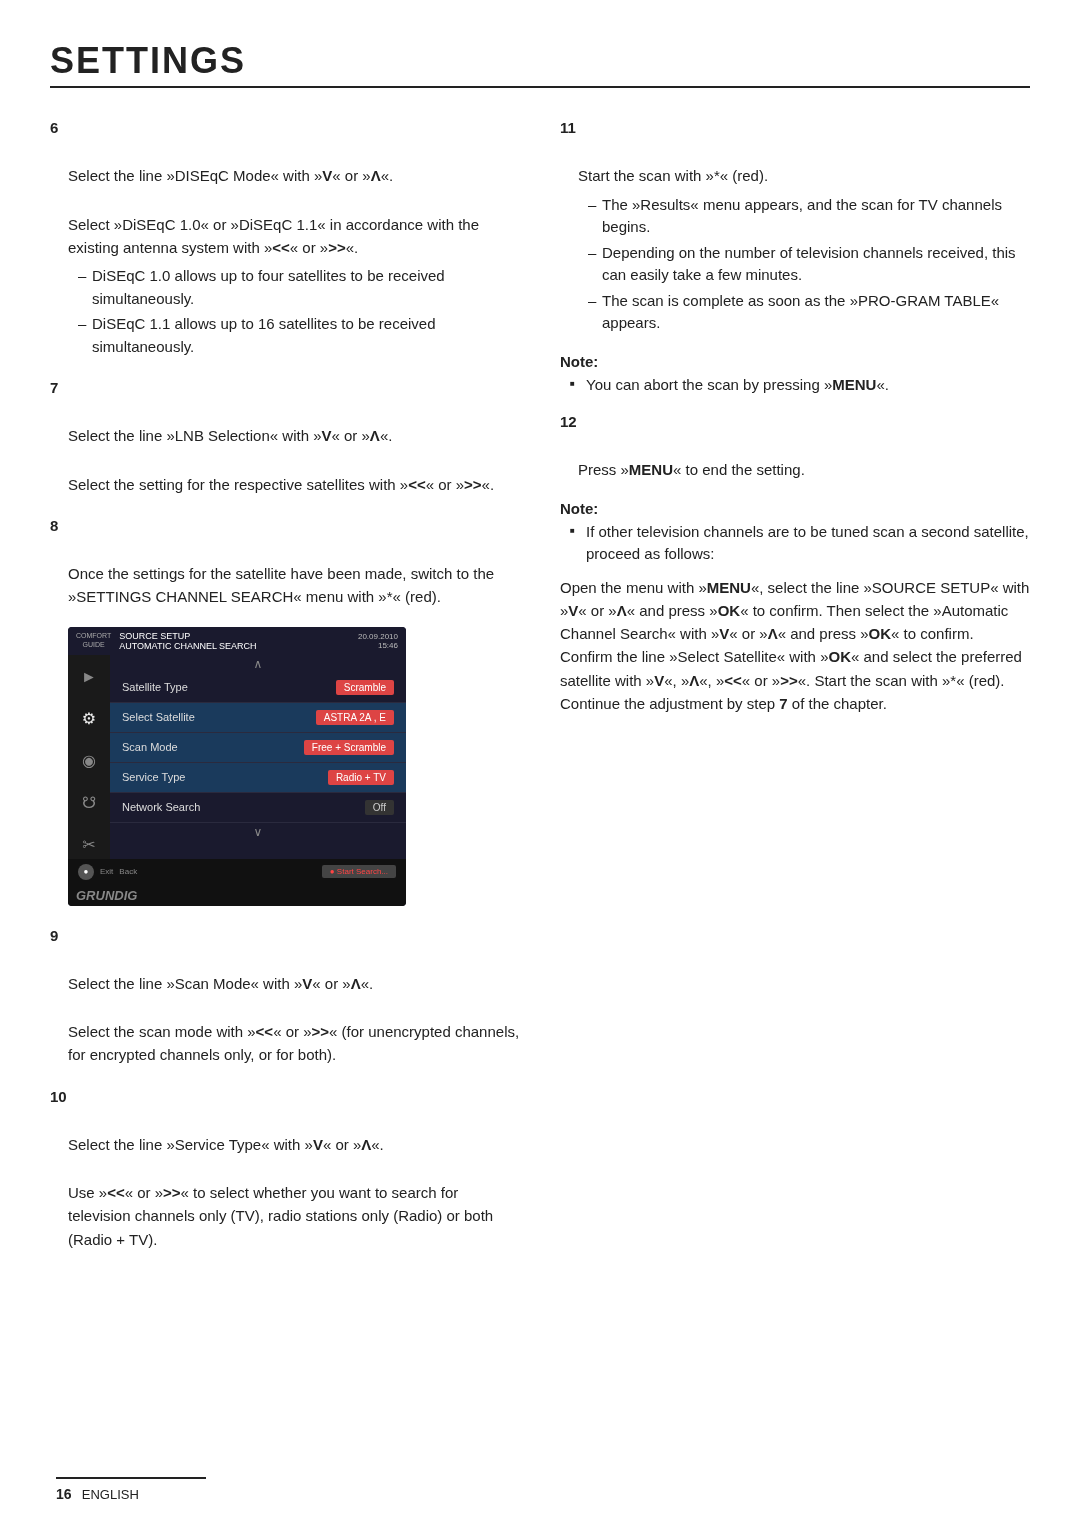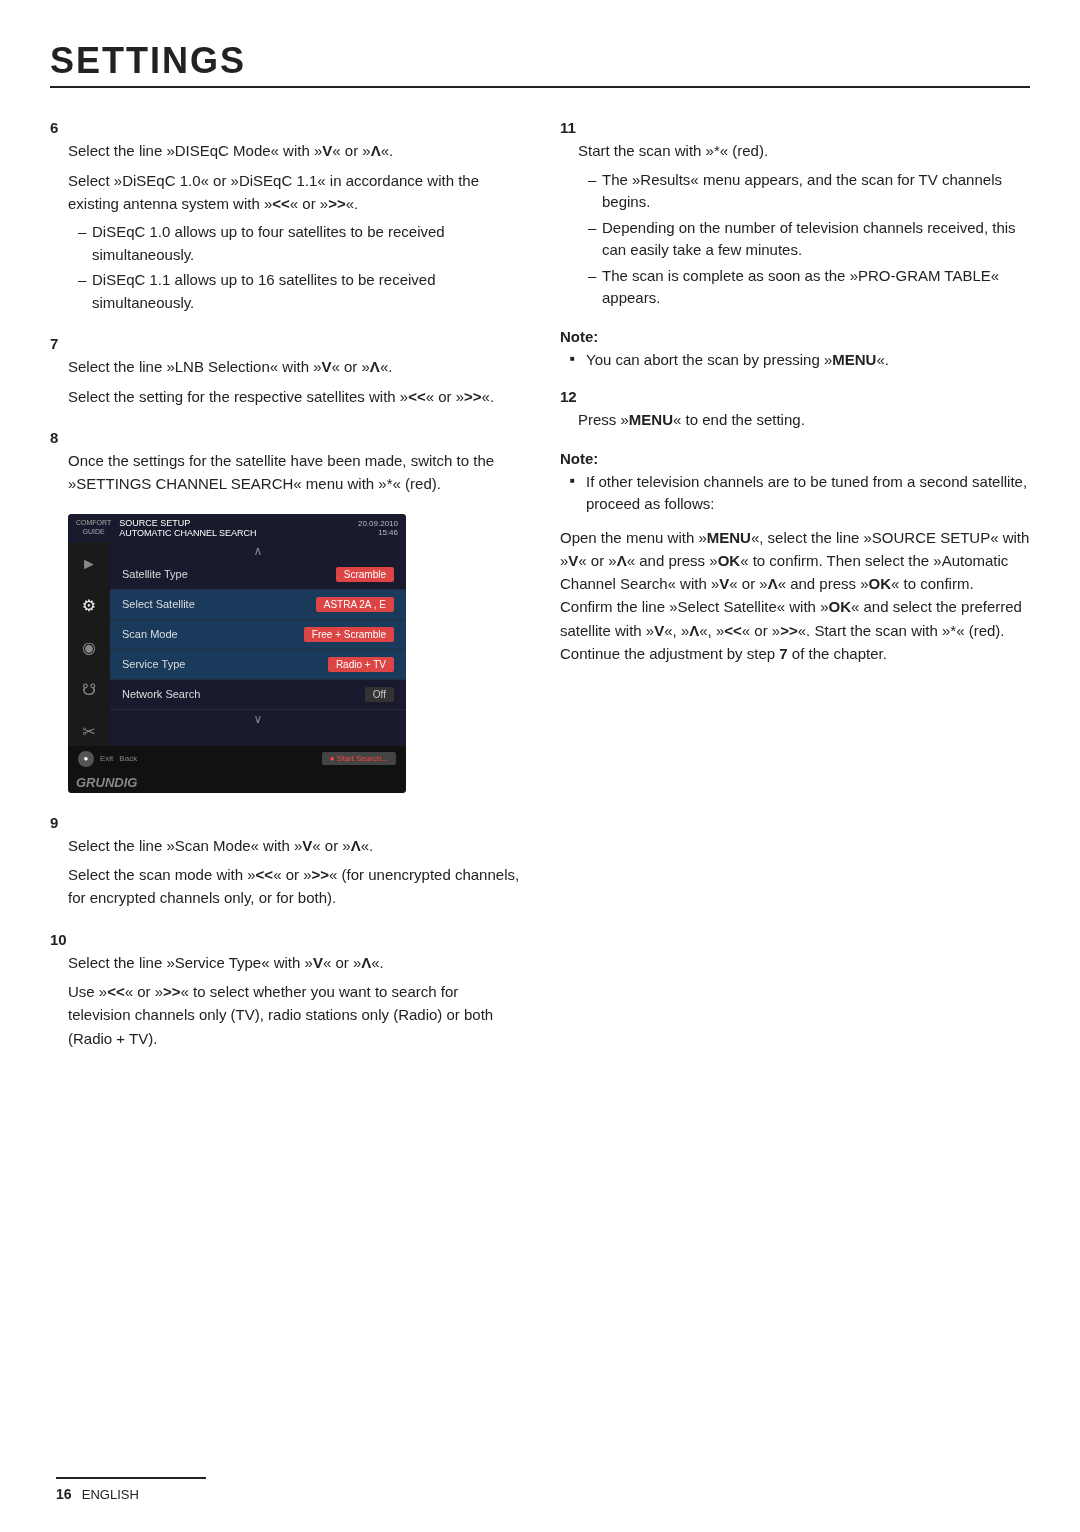--- a/index.html
+++ b/index.html
@@ -45,20 +45,21 @@
       font-weight: bold;
       font-size: 15px;
     }
 
     .step-content {
       margin-left: 18px;
     }
 
     .step-content p {
       margin-bottom: 6px;
+      margin-top: 25px;
     }
 
     ul.bullet-list {
       list-style: none;
       margin-left: 10px;
       margin-top: 4px;
     }
 
     ul.bullet-list li {
       padding-left: 14px;
@@ -419,21 +420,21 @@
     <div class="step">
       <span class="step-num">12</span>
       <div class="step-content">
         <p>Press »<b>MENU</b>« to end the setting.</p>
       </div>
     </div>
 
     <div class="note-box">
       <div class="note-label">Note:</div>
       <div class="note-content">
-        <div class="note-item">If other television channels are to be tuned from a second satellite, proceed as follows:</div>
+        <div class="note-item">If other television channels are to be tuned scan a second satellite, proceed as follows:</div>
       </div>
       <p style="margin-top:10px; line-height:1.55;">
         Open the menu with »<b>MENU</b>«, select the line »SOURCE SETUP« with »<b>V</b>« or »<b>Λ</b>« and press »<b>OK</b>« to confirm. Then select the »Automatic Channel Search« with »<b>V</b>« or »<b>Λ</b>« and press »<b>OK</b>« to confirm. Confirm the line »Select Satellite« with »<b>OK</b>« and select the preferred satellite with »<b>V</b>«, »<b>Λ</b>«, »<b>&lt;&lt;</b>« or »<b>&gt;&gt;</b>«. Start the scan with »*« (red). Continue the adjustment by step <b>7</b> of the chapter.
       </p>
     </div>
 
   </div>
 </div>
 
 <div style="position:fixed; bottom:30px; left:56px; border-top: 2px solid #222; padding-top:6px; width:150px;">

